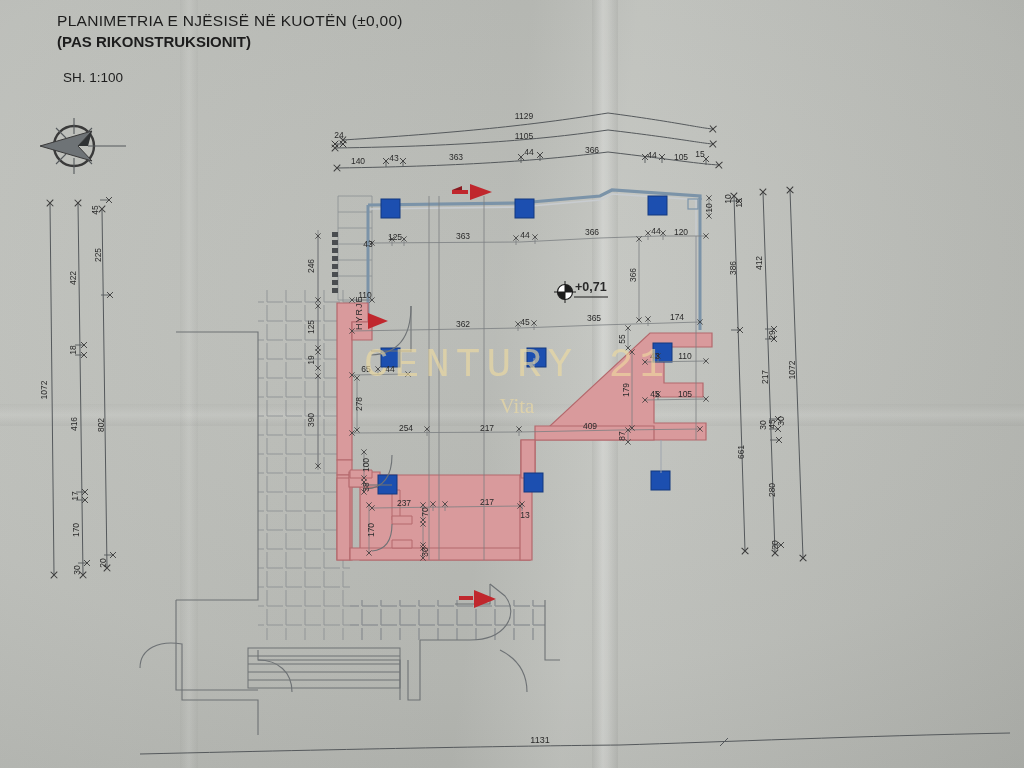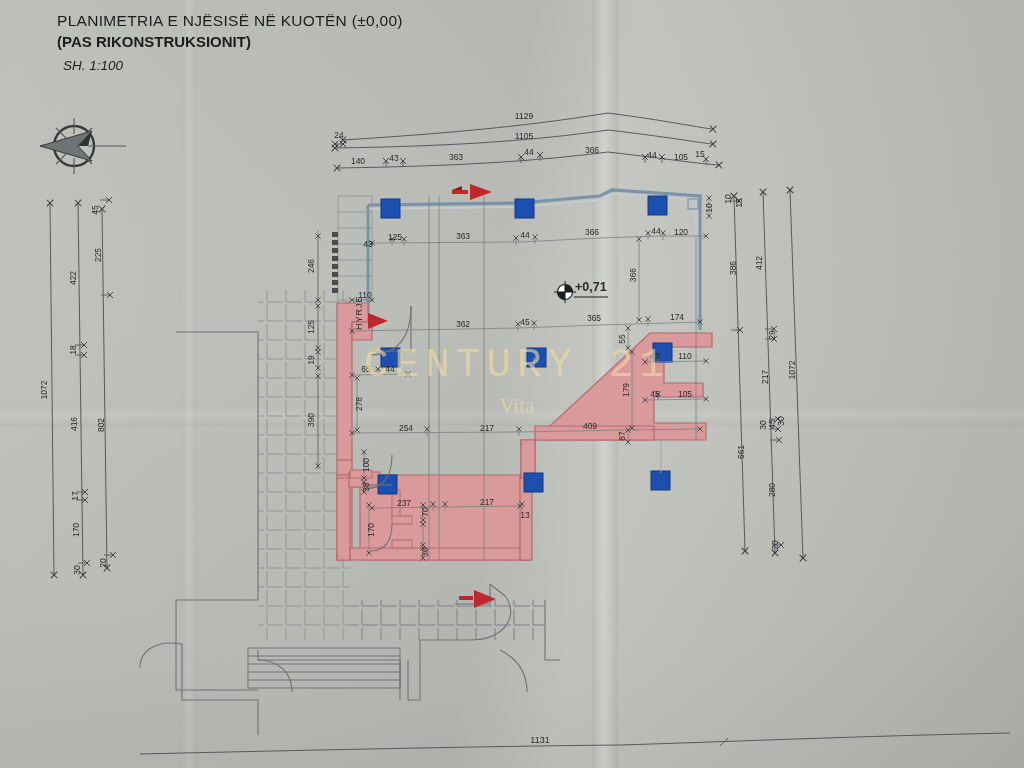--- a/index.html
+++ b/index.html
@@ -29,21 +29,21 @@
   #fold-h{
     position:absolute;left:0;top:404px;width:1024px;height:22px;
     background:linear-gradient(180deg, rgba(0,0,0,0.02) 0%, rgba(255,255,255,0.10) 50%, rgba(0,0,0,0.03) 100%);
     pointer-events:none;
   }
 
   
   #title-block{position:absolute;left:57px;top:12px;color:#1d1d1d;}
   #title-block .t1{font-size:15.5px;letter-spacing:.3px;white-space:nowrap;}
   #title-block .t2{font-size:15px;font-weight:bold;margin-top:3px;white-space:nowrap;}
-  #title-block .t3{font-size:13.5px;font-style:italic;margin-top:8px;margin-left:6px;white-space:nowrap;}
+  #title-block .t3{font-size:13.5px;margin-top:20px;margin-left:6px;white-space:nowrap;}
 
   
   #plan{position:absolute;left:0;top:0;width:1024px;height:768px;}
 
   
   #watermark{
     position:absolute;left:352px;top:342px;width:330px;height:90px;
     pointer-events:none;text-align:center;
   }
   #watermark .c21{

